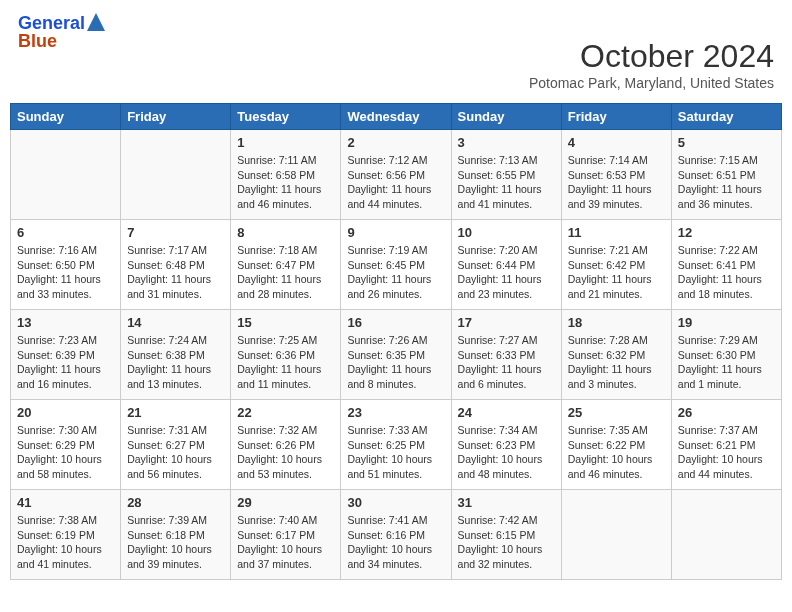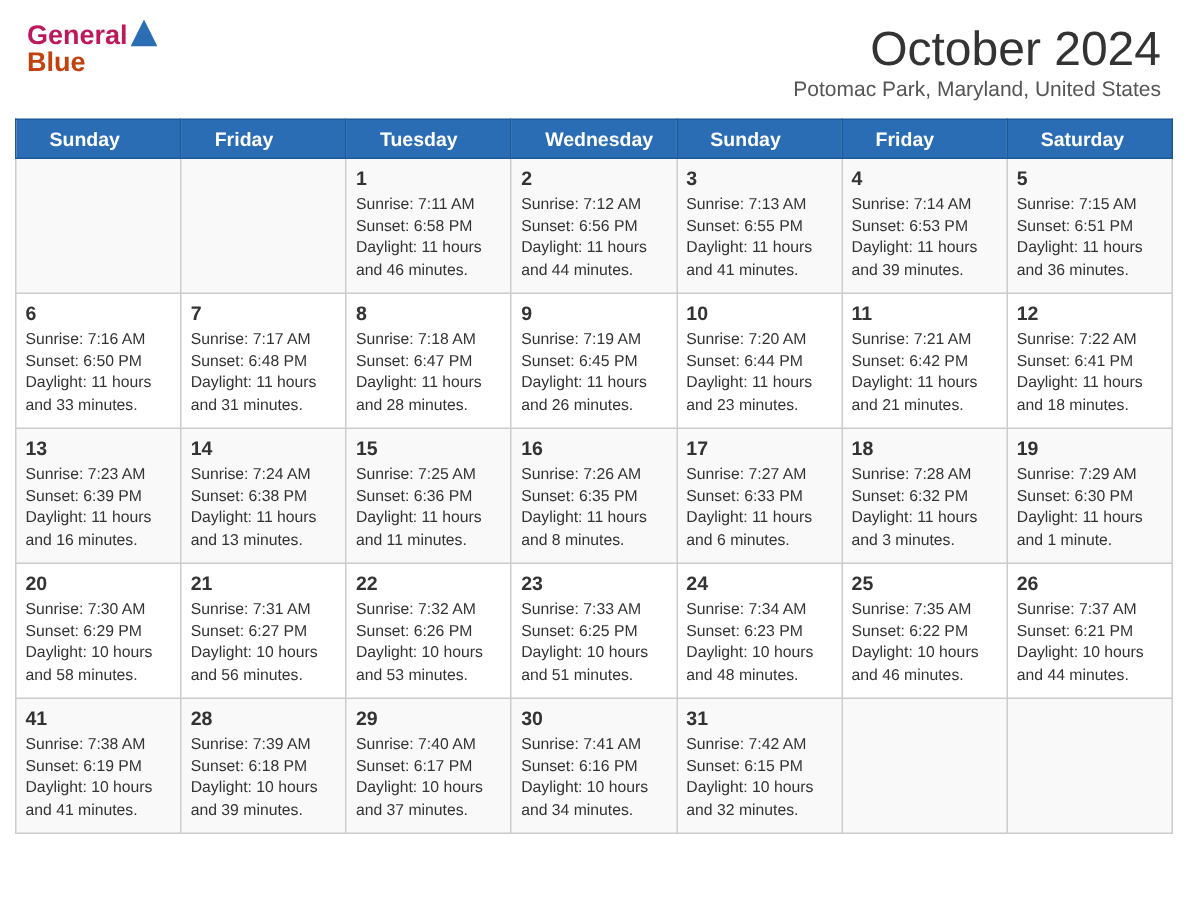--- a/index.html
+++ b/index.html
@@ -18,51 +18,52 @@
       padding: 4px 8px;
     }
     .logo {
       display: flex;
       flex-direction: column;
       align-items: flex-start;
     }
     .logo-general {
       font-size: 18px;
       font-weight: bold;
-      color: #be185d;
+      color: #1d4ed8;
       line-height: 1;
     }
     .logo-blue {
       font-size: 18px;
       font-weight: bold;
       color: #c2410c;
       line-height: 1;
     }
     .title-area {
       text-align: right;
+      margin-top: 24px;
     }
     .month-title {
       font-size: 32px;
       font-weight: normal;
       color: #333;
     }
     .location {
       font-size: 14px;
       color: #555;
     }
     table {
       width: 100%;
       border-collapse: collapse;
       table-layout: fixed;
     }
     thead th {
       background-color: #2a6db5;
       color: #fff;
       text-align: left;
-      padding: 5px 22px;
+      padding: 5px 6px;
       font-size: 13px;
       font-weight: bold;
       border: 1px solid #1a5a9a;
     }
     tbody td {
       vertical-align: top;
       padding: 5px 6px;
       font-size: 11px;
       color: #333;
       border: 1px solid #ccc;

